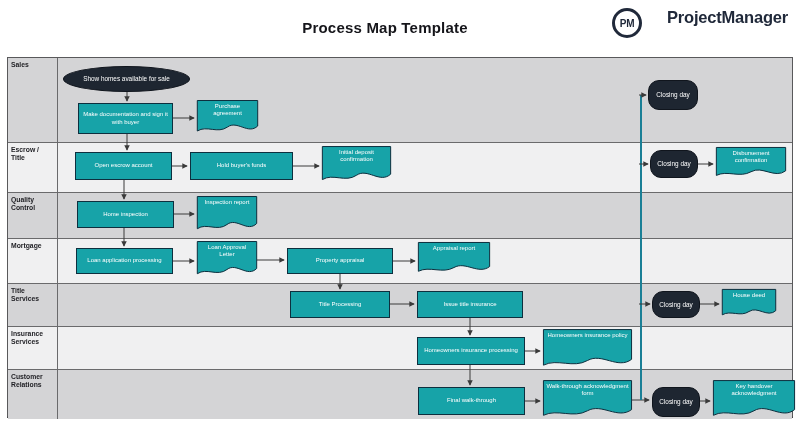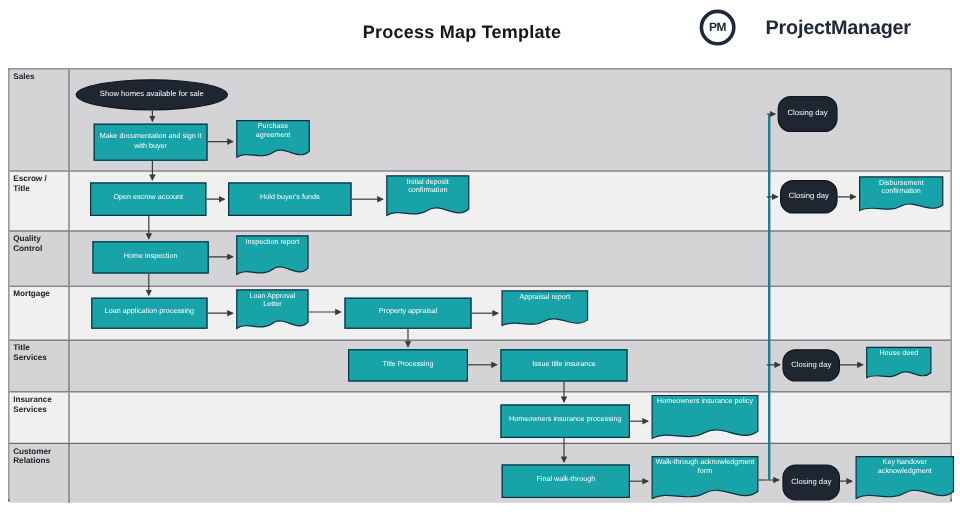--- a/index.html
+++ b/index.html
@@ -1,22 +1,22 @@
 <!DOCTYPE html>
 <html><head>
 <meta charset="utf-8">
 <style>
   html,body{margin:0;padding:0;background:#ffffff;}
   .page{position:relative;width:800px;height:435px;background:#ffffff;overflow:hidden;
-        font-family:"Liberation Sans", sans-serif;border-radius:14px;}
+        font-family:"Liberation Sans", sans-serif;}
 
   
   .title{position:absolute;left:230px;top:19px;width:310px;text-align:center;
          font-size:15px;font-weight:700;color:#15151a;letter-spacing:.2px;}
-  .logo{position:absolute;left:583px;top:8px;display:flex;align-items:center;}
+  .logo{position:absolute;left:612px;top:8px;display:flex;align-items:flex-start;}
   .logo-circle{width:24px;height:24px;border:3px solid #20293a;border-radius:50%;
                display:flex;align-items:center;justify-content:center;
                font-size:10px;font-weight:800;color:#20293a;letter-spacing:-.3px;}
   .logo-text{margin-left:25px;font-size:16.5px;font-weight:800;color:#20293a;letter-spacing:-.2px;}
 
   
   .frame{position:absolute;left:7px;top:57px;width:786px;height:361px;
          border:1px solid #59595b;border-bottom:2px solid #3b3b3d;box-sizing:border-box;}
   .lane{position:absolute;left:0;width:100%;box-sizing:border-box;border-top:1px solid #6a6a6c;}
   .lane:first-child{border-top:none;}

